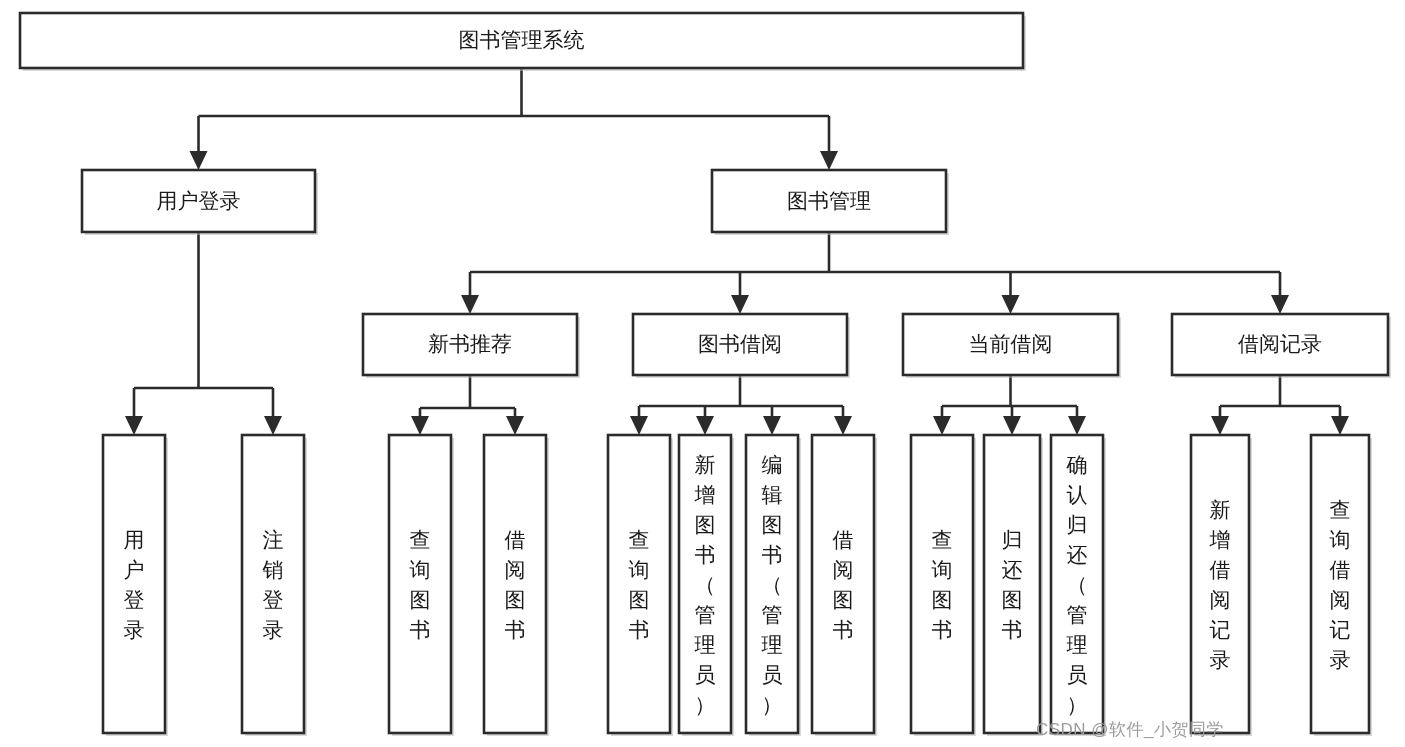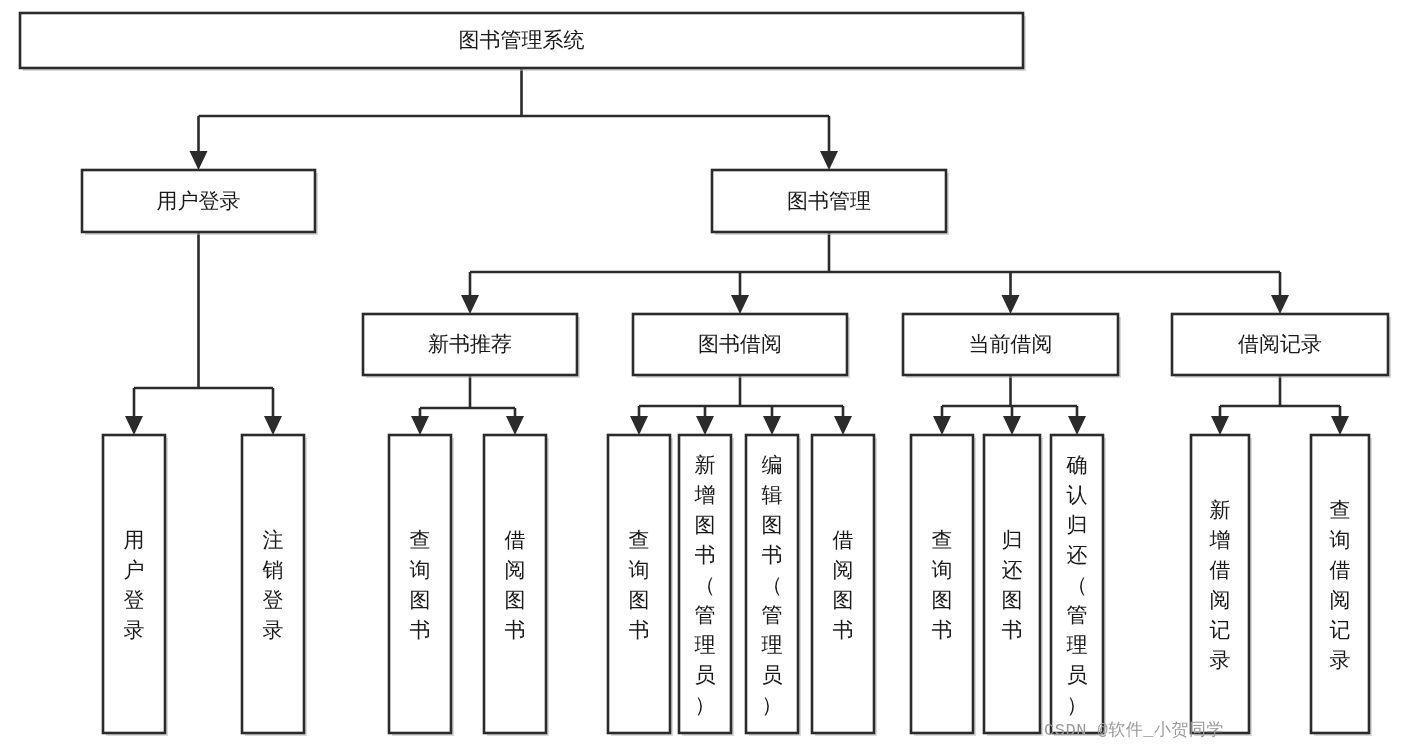--- a/index.html
+++ b/index.html
@@ -59,21 +59,21 @@
   .node-label-v {
     font-family: "Liberation Sans", "DejaVu Sans", sans-serif;
     font-size: 21px;
     fill: #1a1a1a;
     text-anchor: middle;
   }
   .watermark-text {
     position: absolute;
     right: 8px;
     bottom: 6px;
-    font-family: Liberation Mono, monospace;
+    font-family: Liberation Sans, sans-serif;
     font-size: 17px;
     color: #9b9b9b;
     white-space: nowrap;
     letter-spacing: 0.5px;
     pointer-events: none;
     user-select: none;
   }
 </style>
 </head>
 <body>

